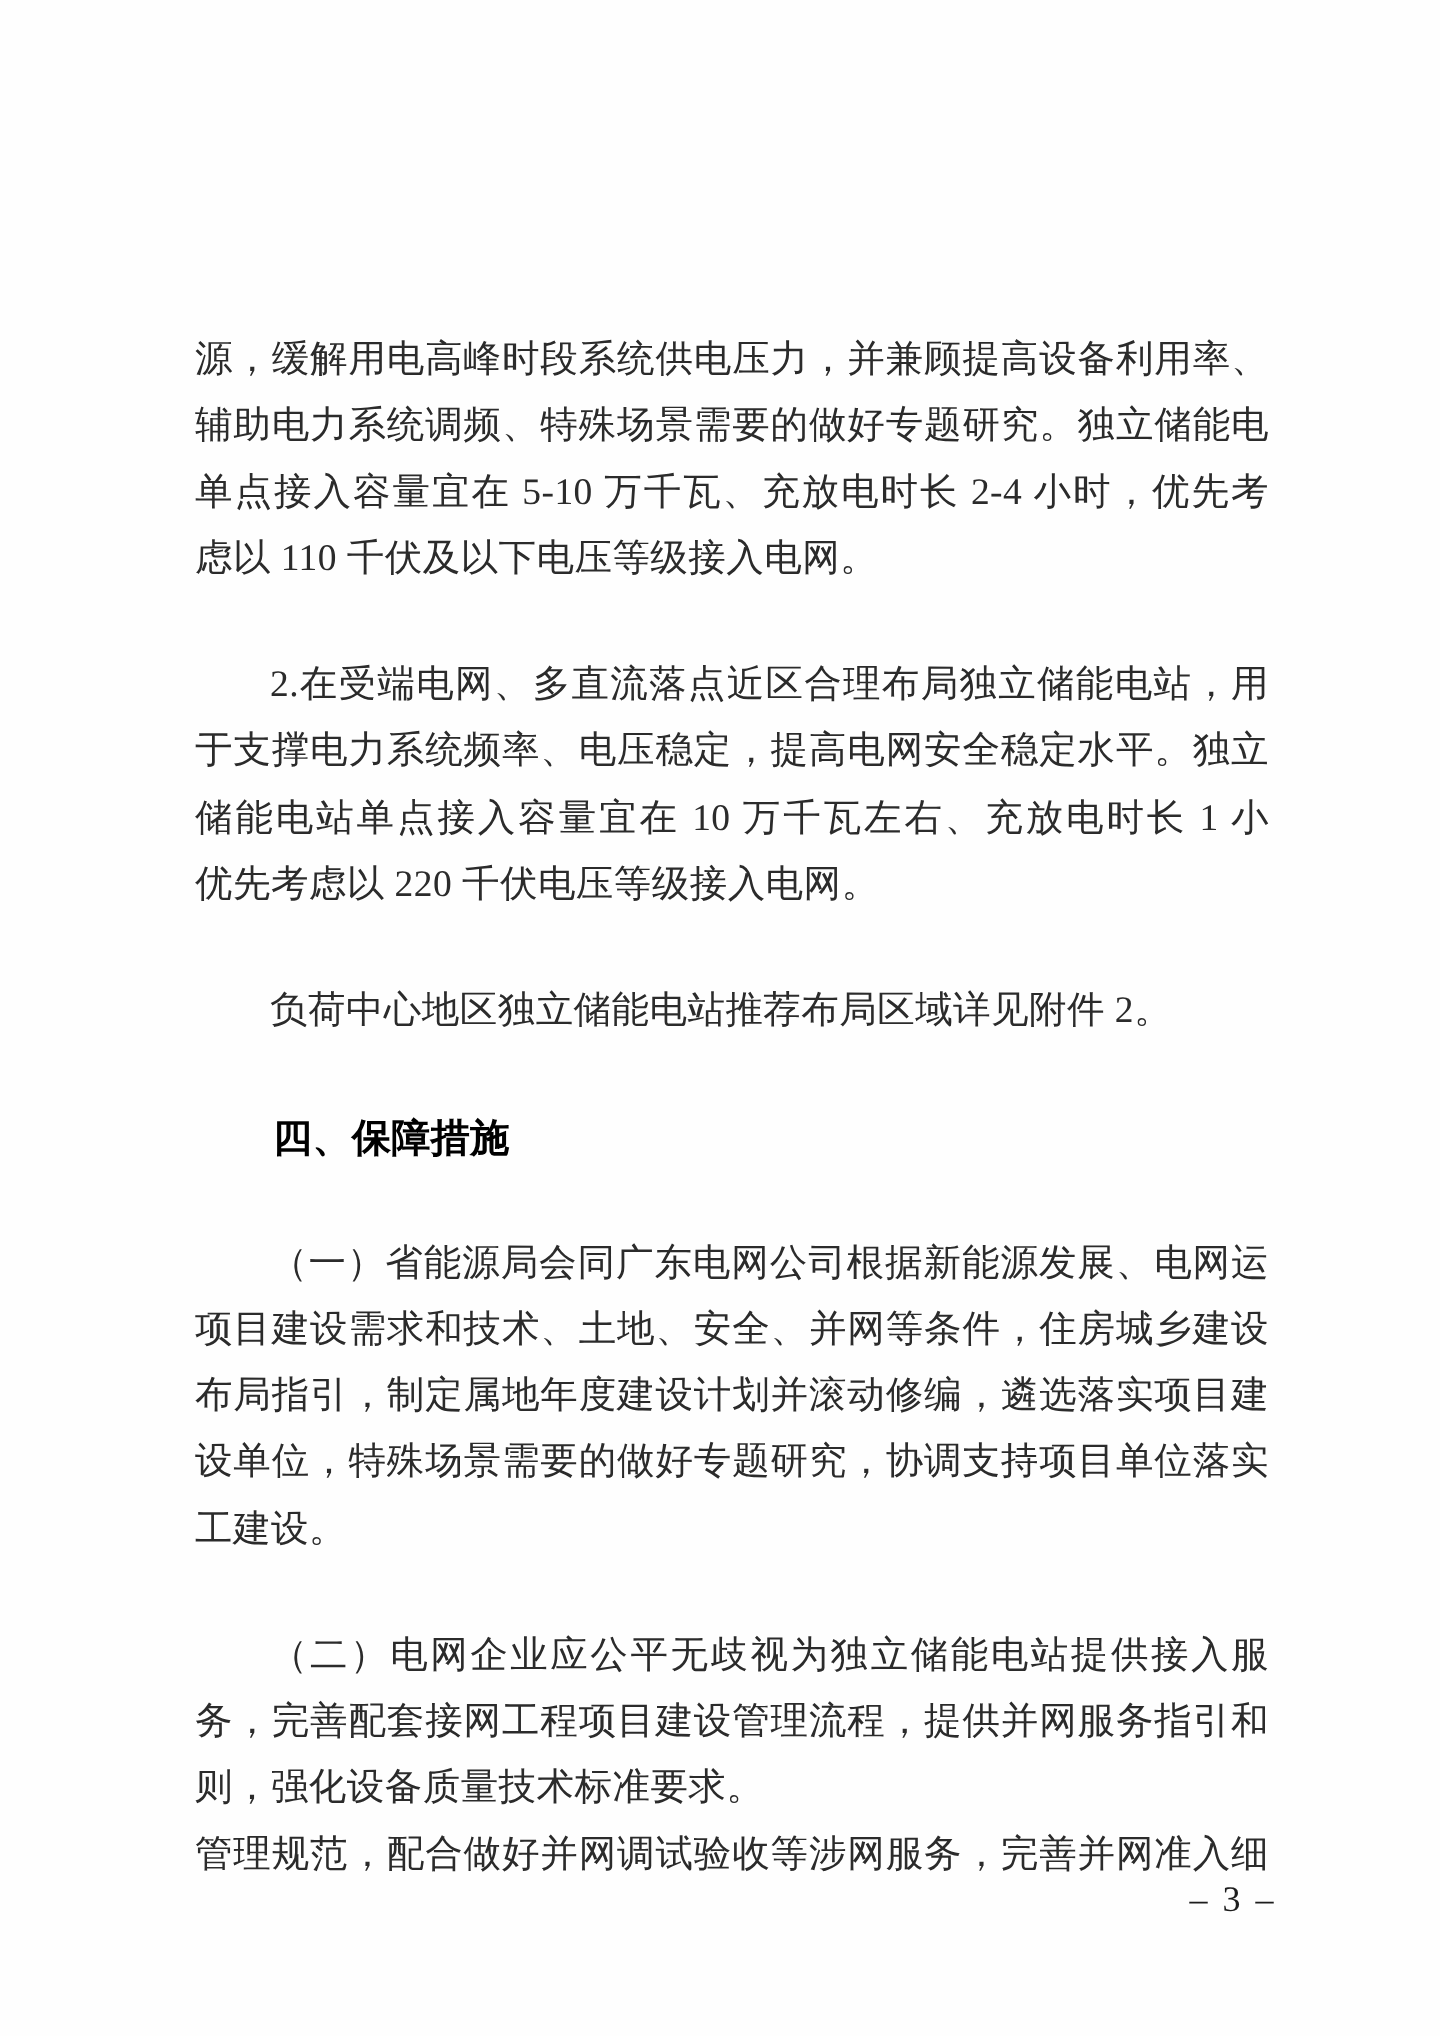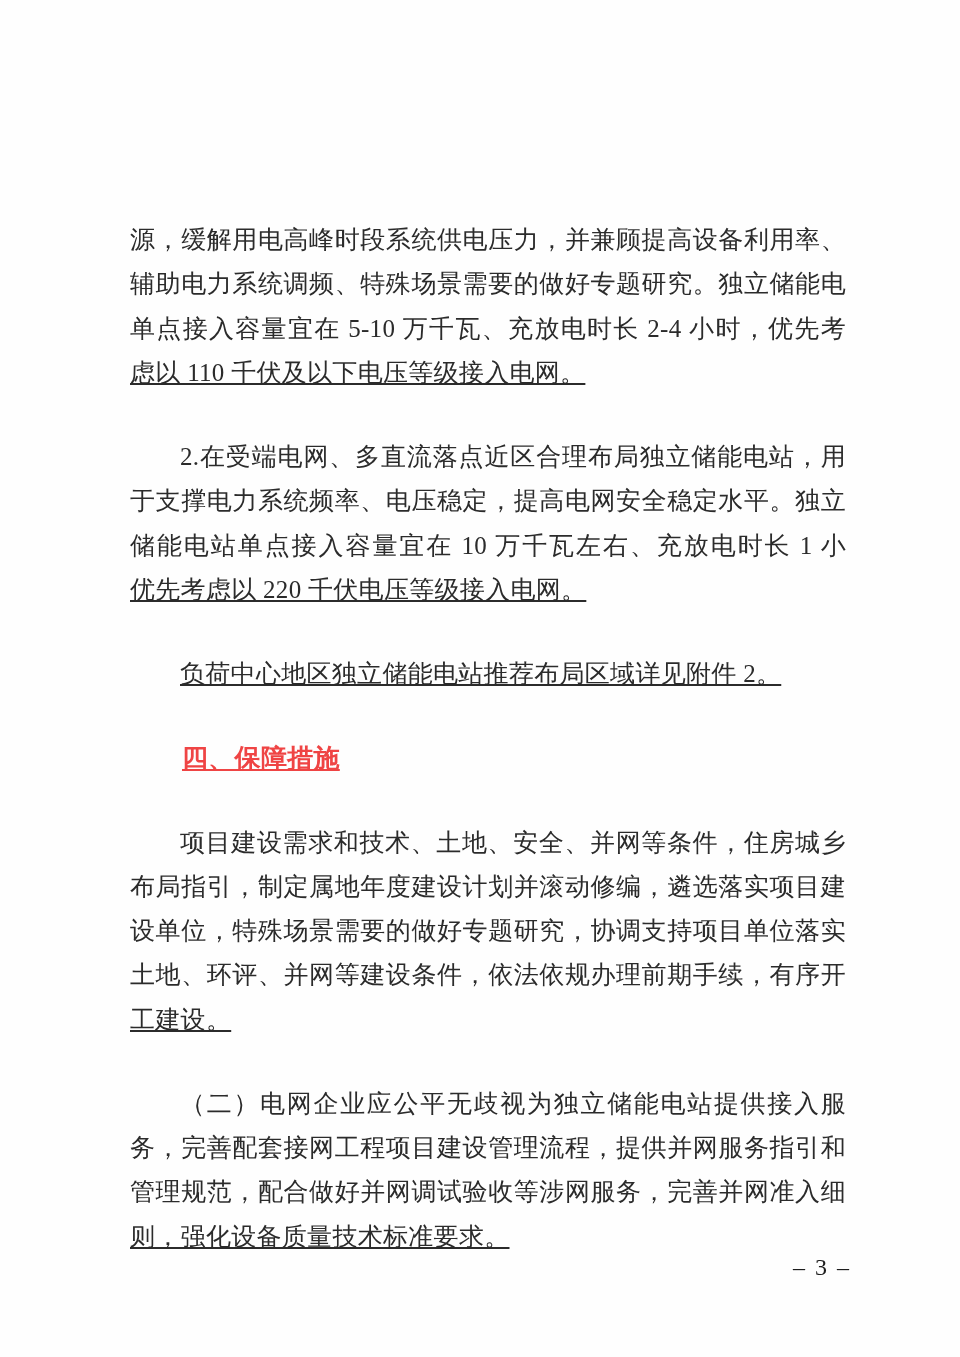--- a/index.html
+++ b/index.html
@@ -23,27 +23,27 @@
   .line {
     height: 44.25px;
     line-height: 44.25px;
     font-size: 25px;
     letter-spacing: 0.3px;
     text-align: justify;
     text-align-last: justify;
     overflow: hidden;
     white-space: pre-wrap;
   }
-  .line.last { text-align-last: left; text-decoration: underline; }
+  .line.last { text-align-last: left; }
   .para.indent .line:first-child { text-indent: 2em; }
   .para.heading .line {
     font-family: "Liberation Sans", "DejaVu Sans", sans-serif;
     font-weight: 700;
     font-size: 26px;
-    color: #ef4444;
+    color: #000000;
     text-align-last: left;
   }
   .page-number {
     position: absolute;
     left: 793px;
     top: 1254px;
     font-size: 24px;
     letter-spacing: 2px;
     color: #1d1d1d;
     font-family: "Liberation Serif", "DejaVu Serif", serif;
@@ -66,27 +66,27 @@
         <div class="line">储能电站单点接入容量宜在 10 万千瓦左右、充放电时长 1 小时，</div>
         <div class="line last">优先考虑以 220 千伏电压等级接入电网。</div>
       </div>
       <div class="para body indent">
         <div class="line last">负荷中心地区独立储能电站推荐布局区域详见附件 2。</div>
       </div>
       <div class="para heading indent">
         <div class="line last">四、保障措施</div>
       </div>
       <div class="para body indent">
+        <div class="line">（一）省能源局会同广东电网公司根据新能源发展、电网运</div>
         <div class="line">项目建设需求和技术、土地、安全、并网等条件，住房城乡建设</div>
         <div class="line">布局指引，制定属地年度建设计划并滚动修编，遴选落实项目建</div>
         <div class="line">设单位，特殊场景需要的做好专题研究，协调支持项目单位落实</div>
-        <div class="line">土地、环评、并网等建设条件，依法依规办理前期手续，有序开</div>
         <div class="line last">工建设。</div>
       </div>
       <div class="para body indent">
         <div class="line">（二）电网企业应公平无歧视为独立储能电站提供接入服</div>
         <div class="line">务，完善配套接网工程项目建设管理流程，提供并网服务指引和</div>
+        <div class="line last">则，强化设备质量技术标准要求。</div>
         <div class="line">管理规范，配合做好并网调试验收等涉网服务，完善并网准入细</div>
-        <div class="line last">则，强化设备质量技术标准要求。</div>
       </div>
     </main>
   <div class="page-number">– 3 –</div>
 </div>
 
 </body></html>

